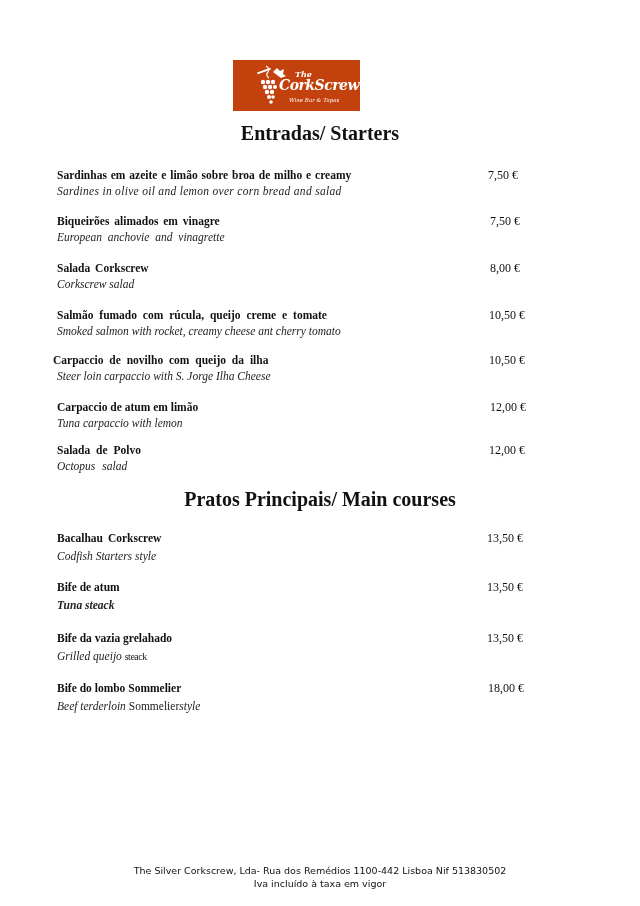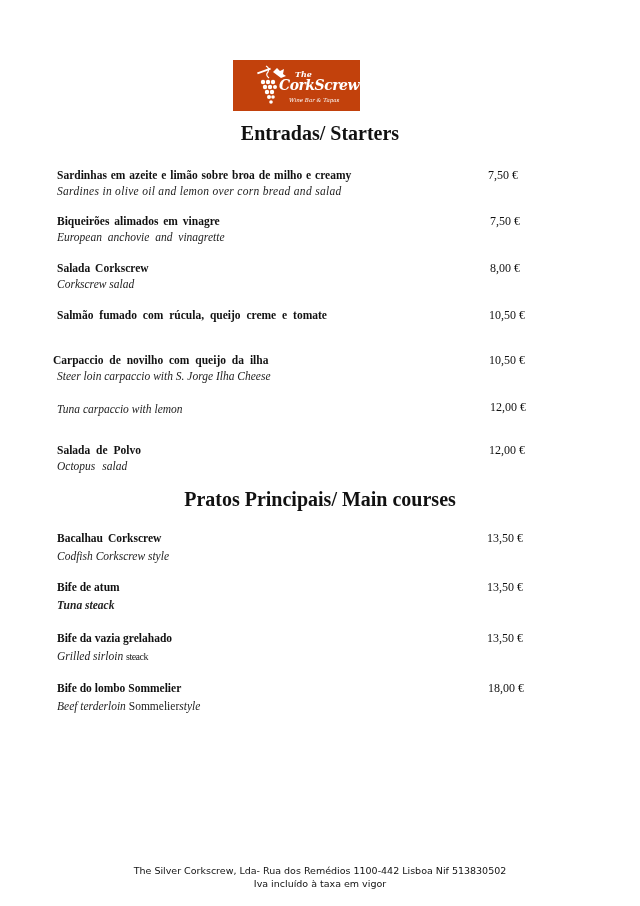--- a/index.html
+++ b/index.html
@@ -88,58 +88,60 @@
 </div>
 
 <div class="item" style="top:261px;">
   <div class="pt" style="word-spacing:2px;">Salada Corkscrew</div>
   <div class="en">Corkscrew salad</div>
   <span class="price" style="left:433px;">8,00 €</span>
 </div>
 
 <div class="item" style="top:308px;">
   <div class="pt" style="word-spacing:3px;">Salmão fumado com rúcula, queijo creme e tomate</div>
+  <div class="en">Smoked salmon with rocket, creamy cheese ant cherry tomato</div>
   <span class="price" style="left:432px;">10,50 €</span>
 </div>
 
 <div class="item" style="top:353px; left:53px;">
   <div class="pt" style="word-spacing:3px;">Carpaccio de novilho com queijo da ilha</div>
   <div class="en" style="margin-left:4px;">Steer loin carpaccio with S. Jorge Ilha Cheese</div>
   <span class="price" style="left:436px;">10,50 €</span>
 </div>
 
 <div class="item" style="top:400px;">
+  <div class="pt">Carpaccio de atum em limão</div>
   <div class="en">Tuna carpaccio with lemon</div>
   <span class="price" style="left:433px;">12,00 €</span>
 </div>
 
 <div class="item" style="top:443px;">
   <div class="pt" style="word-spacing:3px;">Salada de Polvo</div>
   <div class="en" style="word-spacing:4px;">Octopus salad</div>
   <span class="price" style="left:432px;">12,00 €</span>
 </div>
 
 <h1 class="section-title" style="top:488px;">Pratos Principais/ Main courses</h1>
 
 <div class="item" style="top:531px;">
   <div class="pt" style="word-spacing:2px;">Bacalhau Corkscrew</div>
-  <div class="en" style="margin-top:4px;">Codfish Corkscrew style</div>
+  <div class="en" style="margin-top:4px;">Codfish Starters style</div>
   <span class="price" style="left:430px;">13,50 €</span>
 </div>
 
 <div class="item" style="top:580px;">
   <div class="pt">Bife de atum</div>
   <div class="en" style="margin-top:4px;font-weight:bold;">Tuna steack</div>
   <span class="price" style="left:430px;">13,50 €</span>
 </div>
 
 <div class="item" style="top:631px;">
   <div class="pt">Bife da vazia grelahado</div>
   <div class="en" style="margin-top:4px;">
-    <span>Grilled sirloin</span>
+    <span>Grilled queijo</span>
     <span class="up" style="font-size:10px; letter-spacing:-0.5px;">steack</span>
   </div>
   <span class="price" style="left:430px;">13,50 €</span>
 </div>
 
 <div class="item" style="top:681px;">
   <div class="pt">Bife do lombo Sommelier</div>
   <div class="en" style="margin-top:4px;">
     <span>Beef terderloin</span>
     <span class="up">Sommelier</span><span>style</span>

